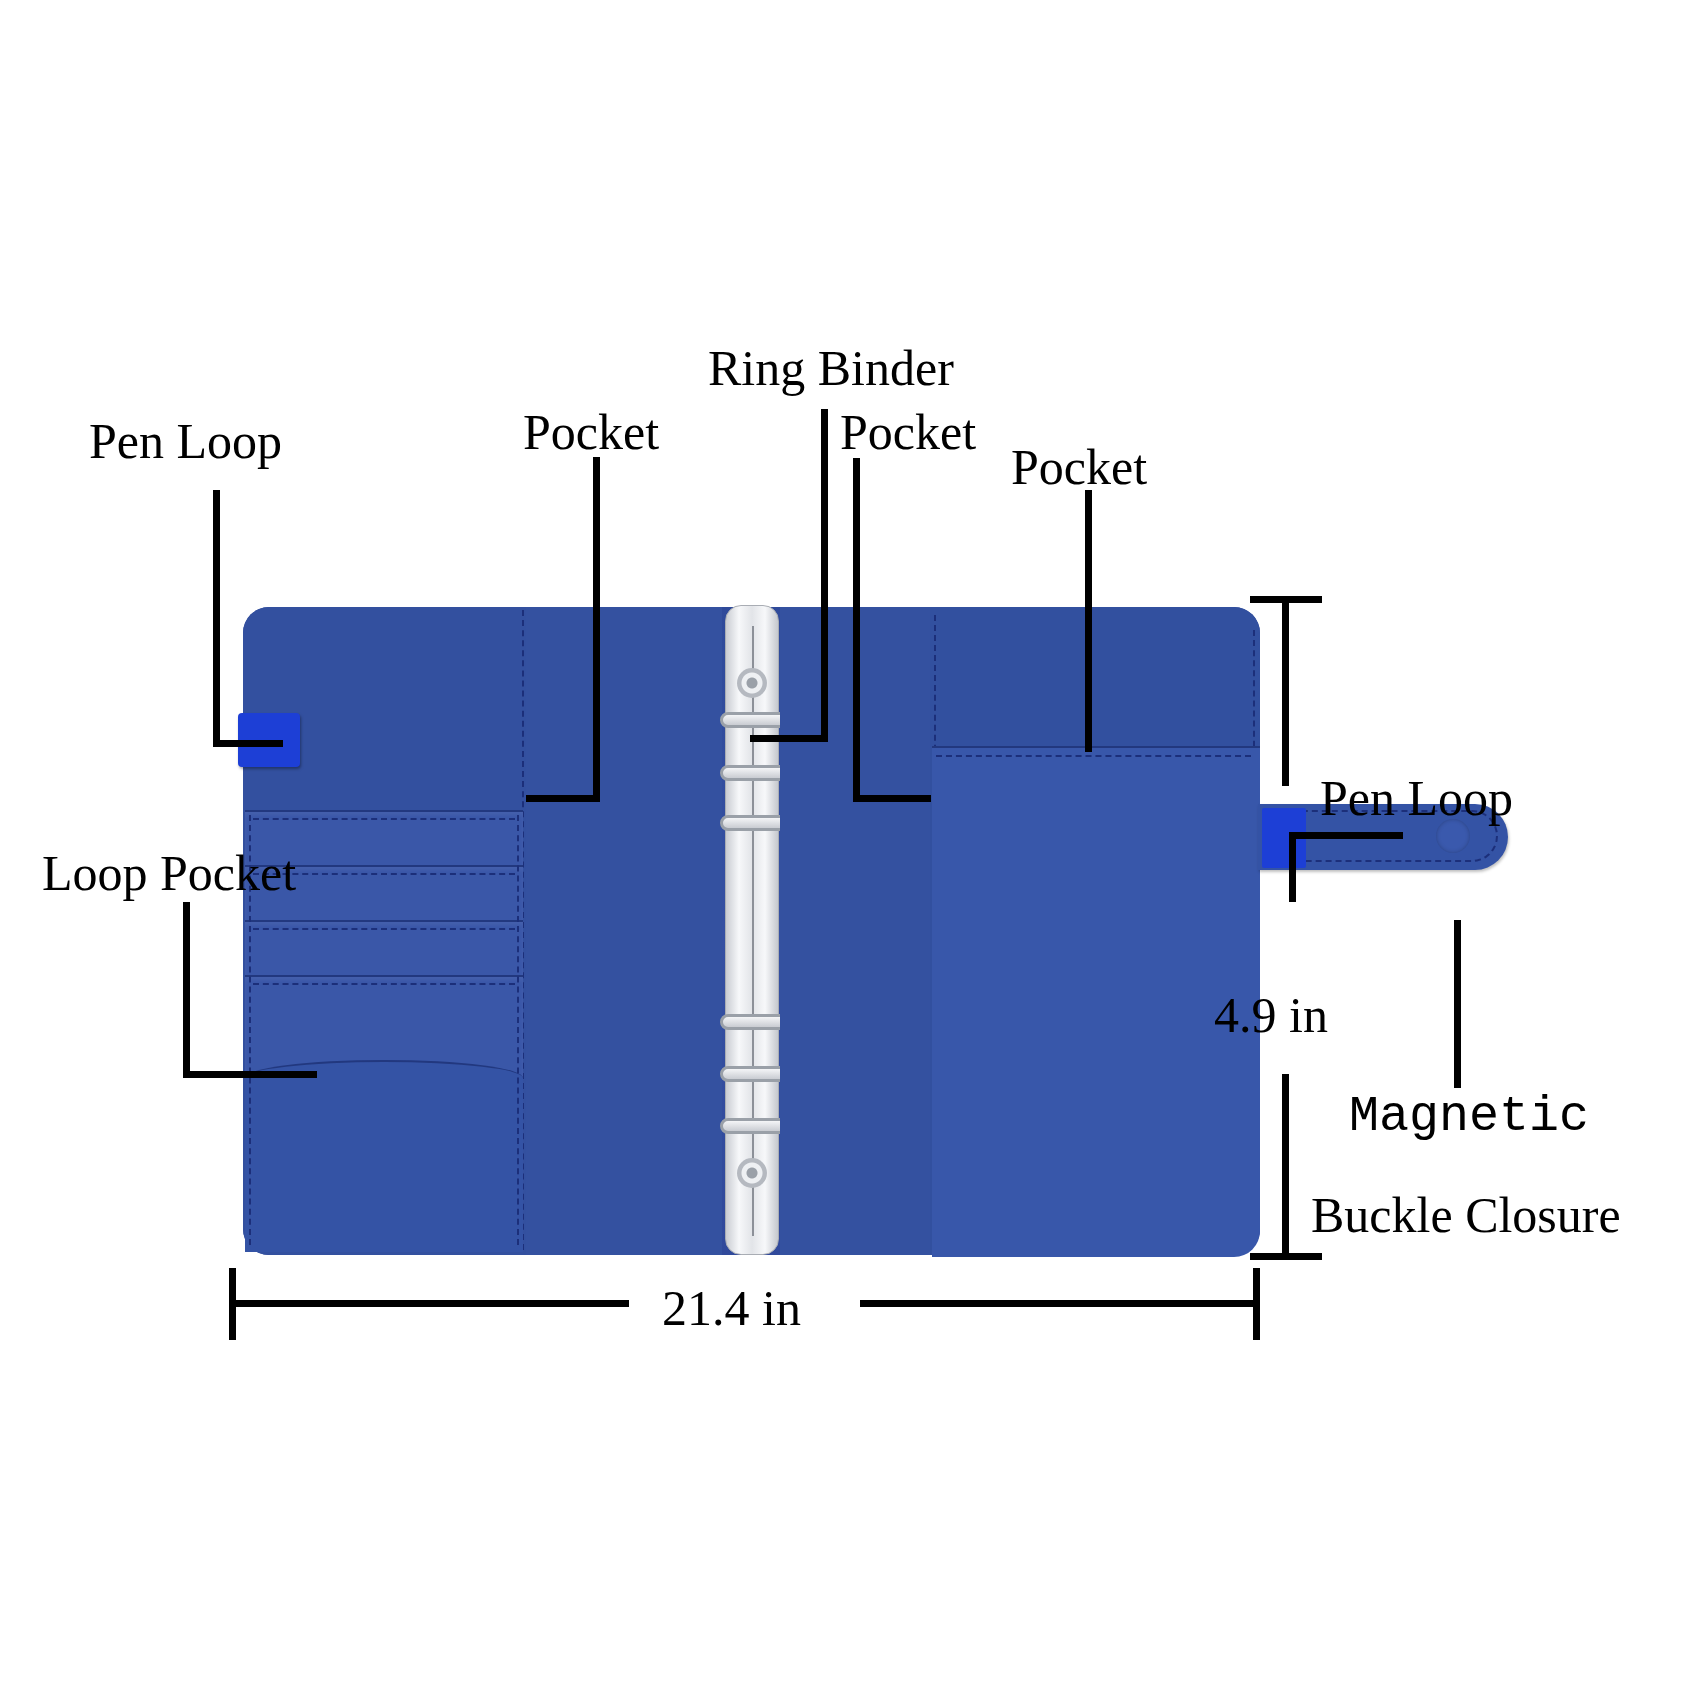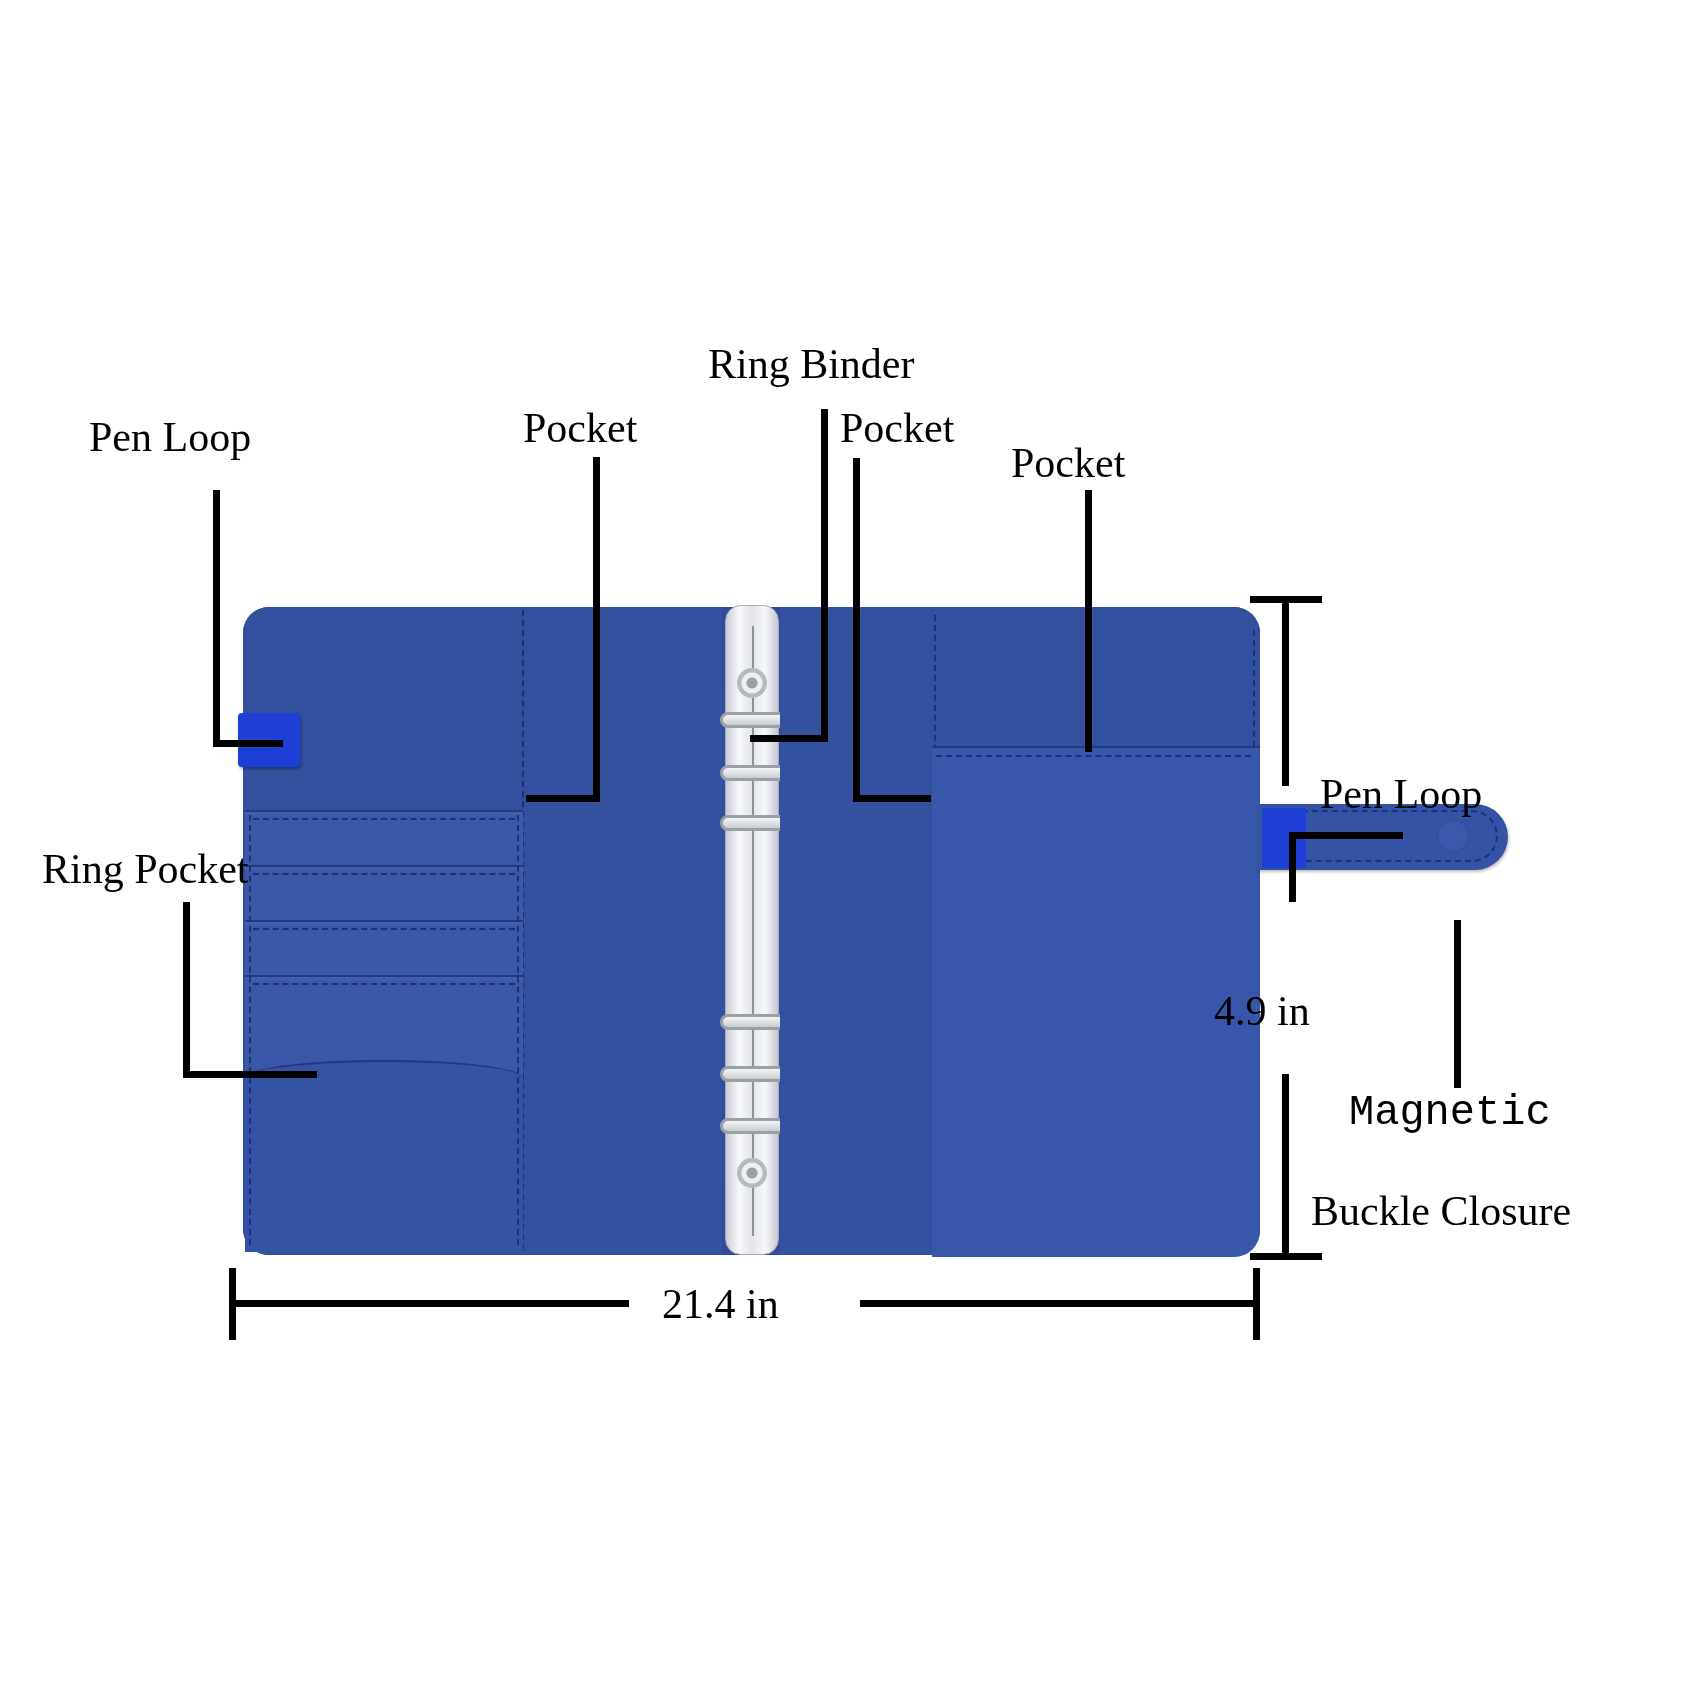--- a/index.html
+++ b/index.html
@@ -1,19 +1,19 @@
 <!DOCTYPE html>
 <html><head>
 <meta charset="utf-8">
 <style>
   html, body { margin: 0; padding: 0; background: #ffffff; }
   body { width: 1700px; height: 1700px; position: relative; overflow: hidden;
          font-family: "Liberation Serif", "DejaVu Serif", serif; }
   .abs { position: absolute; }
-  .label { position: absolute; color: #000; font-size: 42px; line-height: 1; white-space: nowrap;
+  .label { position: absolute; color: #000; font-size: 50px; line-height: 1; white-space: nowrap;
            font-family: "Liberation Serif", "DejaVu Serif", serif; text-align: right; }
   .line { position: absolute; background: #000; }
   .panel { position: absolute; background: #34509f; }
   .stitch-v { position: absolute; width: 0; border-left: 2px dashed #1c2f7a; }
   .stitch-h { position: absolute; height: 0; border-top: 2px dashed #1c2f7a; }
   .slot { position: absolute; background: #3a57a8; border-top: 2px solid #22387f;
           box-shadow: inset 0 3px 4px rgba(255,255,255,0.06); }
   .ring { position: absolute; left: 720px; width: 70px; height: 16px; border-radius: 8px;
           border: 3px solid #9aa0a8; background: linear-gradient(#f4f5f7, #c9ccd2); box-sizing: border-box; }
   .rivet { position: absolute; left: 737px; width: 30px; height: 30px; border-radius: 50%;
@@ -107,19 +107,19 @@
 <div class="line" style="left:229px;top:1268px;width:7px;height:72px;"></div>
 <div class="line" style="left:229px;top:1300px;width:400px;height:7px;"></div>
 <div class="line" style="left:860px;top:1300px;width:400px;height:7px;"></div>
 <div class="line" style="left:1253px;top:1268px;width:7px;height:72px;"></div>
 
 <div class="label" style="left:89px;top:416px;">Pen Loop</div>
 <div class="label" style="left:523px;top:407px;">Pocket</div>
 <div class="label" style="left:708px;top:343px;">Ring Binder</div>
 <div class="label" style="left:840px;top:407px;">Pocket</div>
 <div class="label" style="left:1011px;top:442px;">Pocket</div>
-<div class="label" style="left:42px;top:848px;">Ring Pocket</div>
+<div class="label" style="left:42px;top:848px;">Loop Pocket</div>
 <div class="label" style="left:1320px;top:773px;">Pen Loop</div>
 <div class="label" style="left:1349px;top:1092px;font-family:Liberation Mono, monospace;">Magnetic</div>
 <div class="label" style="left:1311px;top:1190px;">Buckle Closure</div>
 
 <div class="label" style="left:1214px;top:990px;">4.9 in</div>
 <div class="label" style="left:662px;top:1283px;">21.4 in</div>
 
 </body></html>

